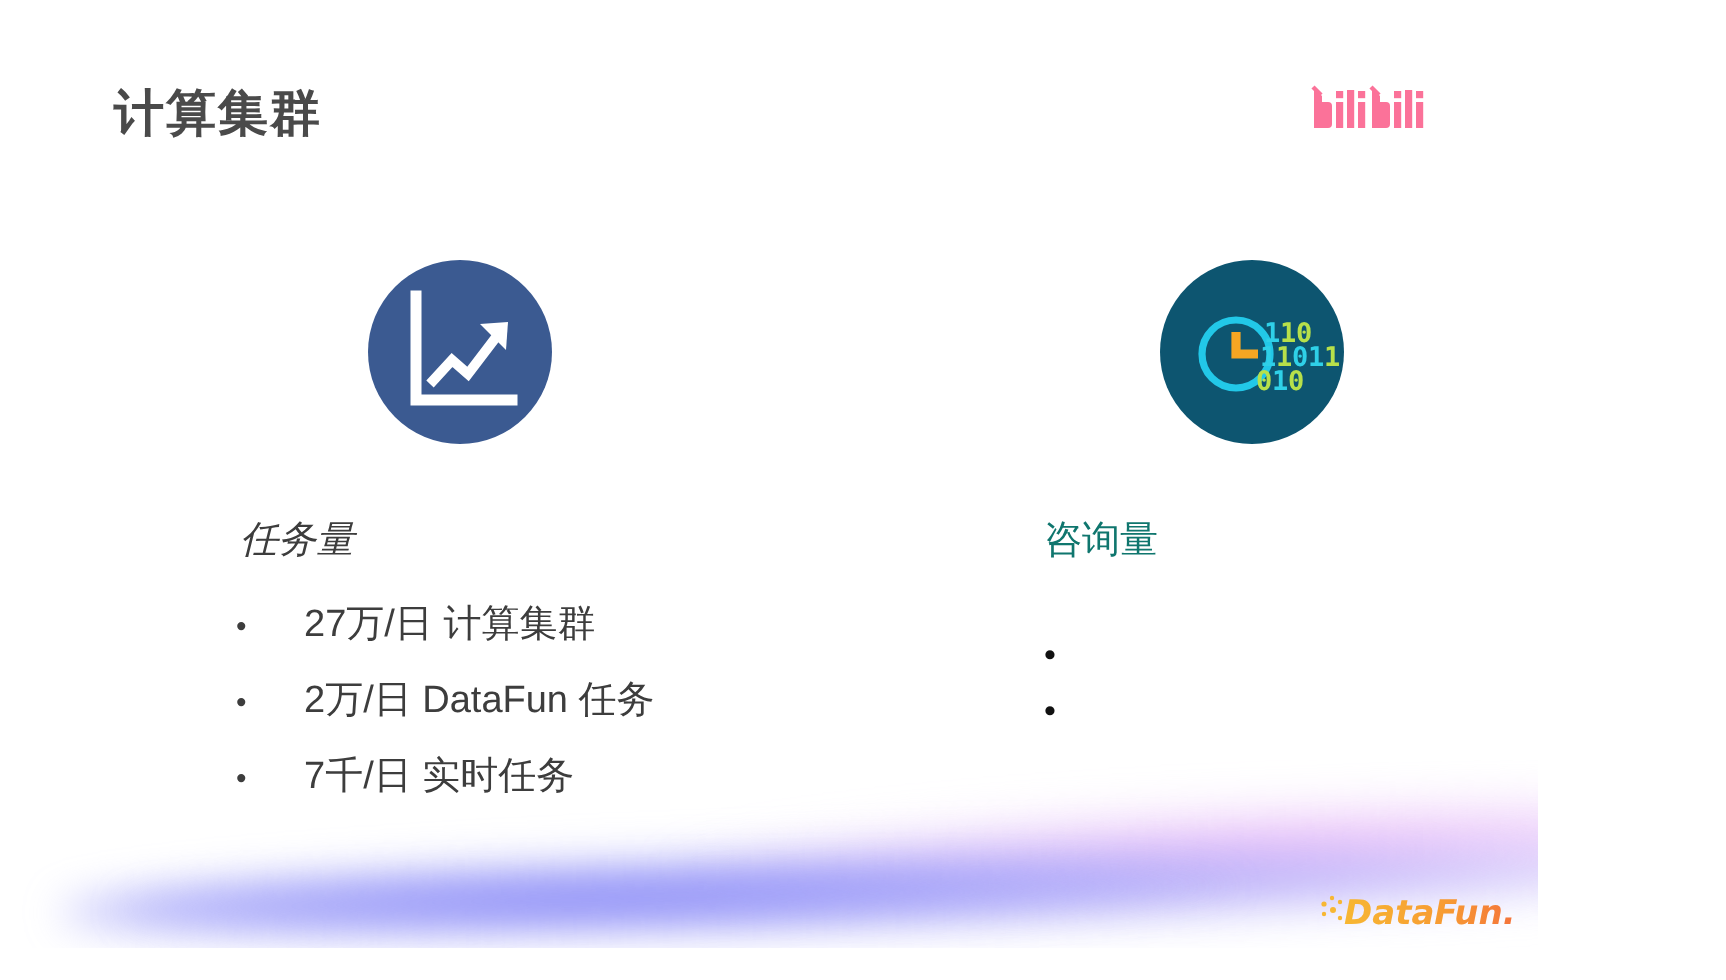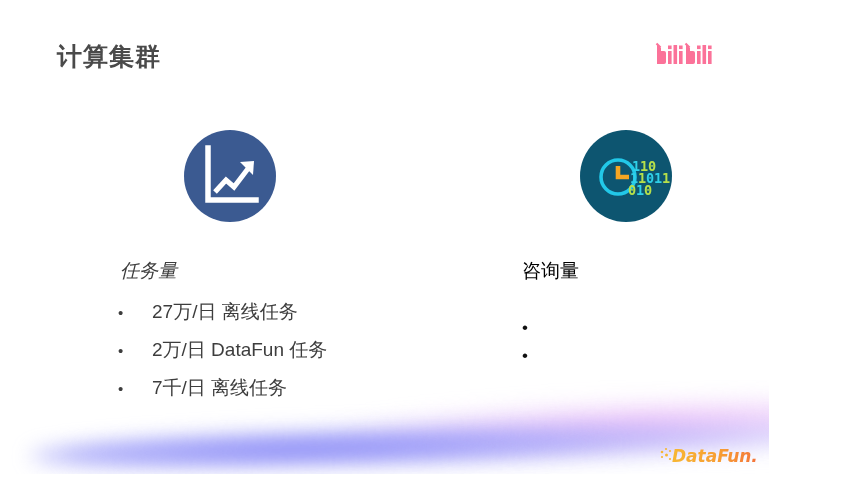--- a/index.html
+++ b/index.html
@@ -76,21 +76,21 @@
   }
 
   .col-heading {
     font-size: 19px;
     color: #3d3d3d;
     margin-top: 38px;
     line-height: 1.2;
     white-space: nowrap;
   }
   .col-left .col-heading  { margin-left: 10px; color: #3d3d3d; font-style: italic; }
-  .col-right .col-heading { margin-left: 10px; color: #000000; }
+  .col-right .col-heading { margin-left: 10px; color: #0f766e; }
 
   .bullet-list {
     list-style: none;
     margin: 0;
     padding: 0;
   }
   .col-left .bullet-list  { margin-top: 16px; margin-left: 8px; }
   .col-right .bullet-list { margin-top: 36px; margin-left: 10px; }
 
   .bullet-item {
@@ -230,29 +230,29 @@
 
         <path d="M56 32 L70 31 L69 45 Z" fill="#ffffff"></path>
       </svg>
     </div>
 
     <div class="col-heading">任务量</div>
 
     <ul class="bullet-list">
       <li class="bullet-item">
         <span class="bullet-dot">•</span>
-        <span class="bullet-text">27万/日 离线任务</span>
+        <span class="bullet-text">27万/日 计算集群</span>
       </li>
       <li class="bullet-item">
         <span class="bullet-dot">•</span>
         <span class="bullet-text">2万/日 DataFun 任务</span>
       </li>
       <li class="bullet-item">
         <span class="bullet-dot">•</span>
-        <span class="bullet-text">7千/日 离线任务</span>
+        <span class="bullet-text">7千/日 实时任务</span>
       </li>
     </ul>
   </div>
 
   <div class="col col-right">
 
     <div class="icon-circle">
       <svg width="92" height="92" viewBox="0 0 92 92" xmlns="http://www.w3.org/2000/svg" aria-hidden="true">
 
         <circle cx="38" cy="47" r="17" stroke="#22c8e8" stroke-width="3.6" fill="none"></circle>

